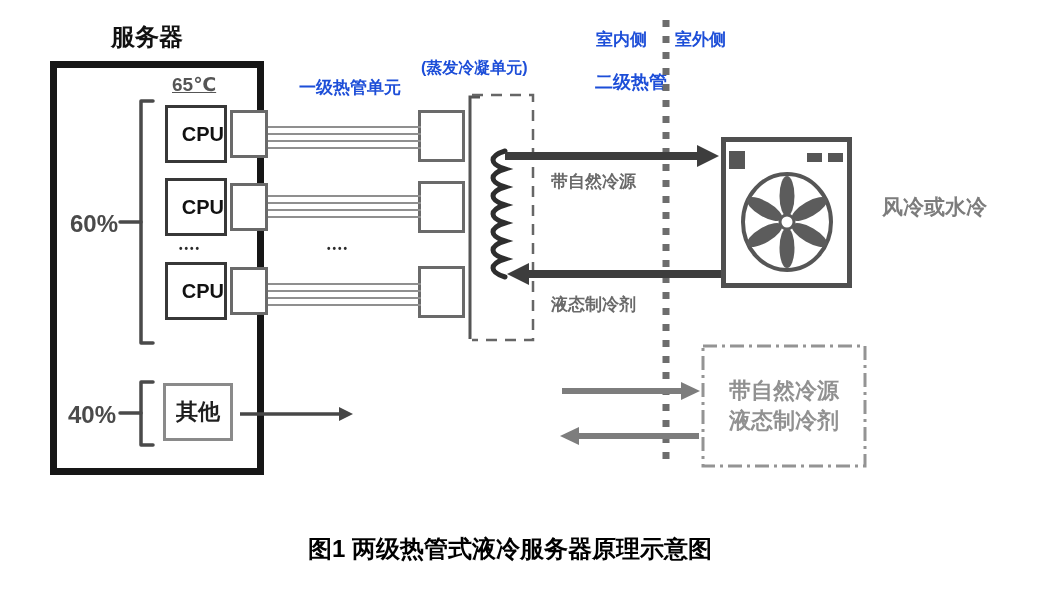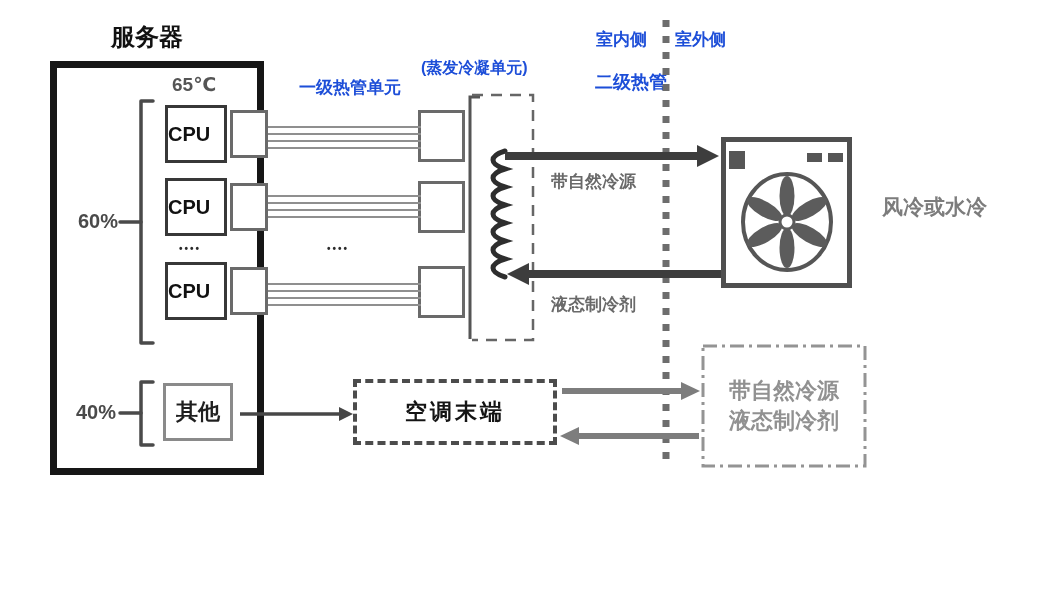--- a/index.html
+++ b/index.html
@@ -4,26 +4,26 @@
 <style>
   html,body{margin:0;padding:0;background:#fff;}
   .canvas{
     position:relative;width:1053px;height:607px;background:#ffffff;
     font-family:"Liberation Sans","DejaVu Sans",sans-serif;overflow:hidden;
   }
   .abs{position:absolute;}
   .lbl{position:absolute;white-space:nowrap;color:#1d4ed8;font-weight:bold;}
   .server-box{left:50px;top:61px;width:214px;height:414px;border:7px solid #161616;box-sizing:border-box;background:transparent;z-index:1;}
   .server-title{left:99px;top:21px;width:96px;text-align:center;font-size:24px;color:#111;}
-  .temp-lbl{left:172px;top:73px;font-size:19px;color:#555;}
-  .cpu-box{position:absolute;width:62px;height:58px;border:3px solid #383838;box-sizing:border-box;background:#fff;display:flex;align-items:center;justify-content:flex-start;font-weight:bold;font-size:20px;color:#111;z-index:4;}
+  .temp-lbl{left:172px;top:73px;font-size:19px;color:#555;text-decoration:underline;}
+  .cpu-box{position:absolute;width:62px;height:58px;border:3px solid #383838;box-sizing:border-box;background:#fff;display:flex;align-items:center;justify-content:flex-end;font-weight:bold;font-size:20px;color:#111;z-index:4;}
   .conn-box{position:absolute;width:38px;height:48px;border:3px solid #6a6a6a;box-sizing:border-box;background:#fff;z-index:5;}
   .mid-box{position:absolute;left:418px;width:47px;height:52px;border:3px solid #6a6a6a;box-sizing:border-box;background:#fff;z-index:4;}
   .dots{position:absolute;font-size:10px;font-weight:bold;letter-spacing:2px;color:#2a2a2a;z-index:4;}
-  .pct{font-size:20px;color:#4a4a4a;}
+  .pct{font-size:24px;color:#4a4a4a;}
   .other-box{left:163px;top:383px;width:70px;height:58px;border:3px solid #8a8a8a;box-sizing:border-box;background:#fff;display:flex;align-items:center;justify-content:center;font-weight:bold;font-size:22px;color:#1f1f1f;z-index:4;position:absolute;}
   .cond-box{left:721px;top:137px;width:131px;height:151px;border:5px solid #4f4f4f;box-sizing:border-box;background:#fff;z-index:2;position:absolute;}
   .cond-sq{left:729px;top:151px;width:16px;height:18px;background:#565656;z-index:3;}
   .vent{position:absolute;top:153px;width:15px;height:9px;background:#565656;z-index:3;}
   .ac-box{left:353px;top:379px;width:204px;height:66px;border:4px dashed #4c4c4c;box-sizing:border-box;display:flex;align-items:center;justify-content:center;font-weight:bold;font-size:22px;letter-spacing:3px;color:#141414;position:absolute;background:#fff;z-index:2;}
   .nat-text{left:703px;top:346px;width:162px;height:120px;display:flex;flex-direction:column;align-items:center;justify-content:center;font-weight:bold;font-size:22px;line-height:1.35;color:#919191;text-align:center;position:absolute;z-index:2;}
   .caption{left:180px;top:533px;width:660px;text-align:center;font-size:24px;color:#000;}
   .small-lbl{font-size:17px;}
   .gray-lbl{color:#696969;}
   svg.overlay{position:absolute;left:0;top:0;z-index:6;pointer-events:none;}
@@ -73,28 +73,26 @@
 
   <div class="lbl small-lbl gray-lbl" style="left:551px;top:170px;">带自然冷源</div>
   <div class="lbl small-lbl gray-lbl" style="left:551px;top:293px;">液态制冷剂</div>
 
   <div class="cond-box"></div>
   <div class="abs cond-sq"></div>
   <div class="vent" style="left:807px;"></div>
   <div class="vent" style="left:828px;"></div>
   <div class="lbl" style="left:858px;top:193px;font-size:21px;color:#7c7c7c;margin-left:24px;">风冷或水冷</div>
 
-  <div class="ac-box">
-    <span>空调末端</span>
-  </div>
   <div class="nat-text">
     <span>带自然冷源</span>
     <span>液态制冷剂</span>
   </div>
 
+  <div class="lbl caption">图1 两级热管式液冷服务器原理示意图</div>
 
   <svg class="overlay" width="1053" height="607" viewBox="0 0 1053 607">
 
     <g stroke="#4a4a4a" stroke-width="3.5" fill="none" stroke-linejoin="round" stroke-linecap="round">
       <polyline points="153,101 141,101 141,343 153,343"></polyline>
       <line x1="120" y1="222" x2="141" y2="222"></line>
     </g>
 
     <g stroke="#4a4a4a" stroke-width="3.5" fill="none" stroke-linejoin="round" stroke-linecap="round">
       <polyline points="153,382 141,382 141,445 153,445"></polyline>

